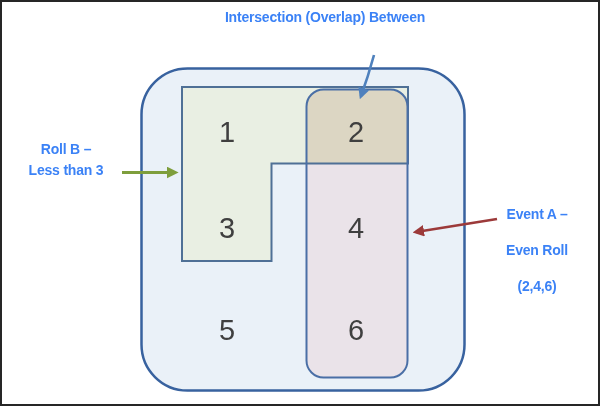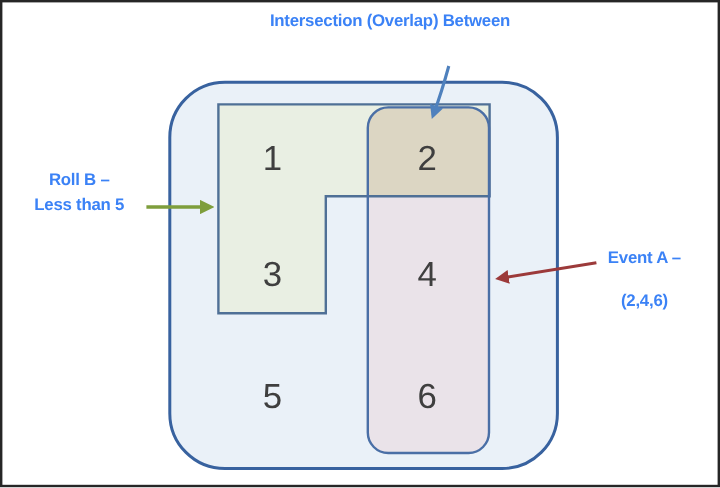--- a/index.html
+++ b/index.html
@@ -71,21 +71,22 @@
     <line x1="122" y1="172.5" x2="175" y2="172.5" stroke-width="3" marker-end="url(#head-green)" stroke="#7e9e3c"></line>
     <line x1="497" y1="219" x2="416" y2="232" stroke-width="2.6" marker-end="url(#head-red)" stroke="#9c3a3a"></line>
   </svg>
 
   <div class="caption title">
     <span class="cap-line">Intersection (Overlap) Between</span>
   </div>
 
   <div class="caption left-l">
     <span class="cap-line">Roll B –</span>
-    <span class="cap-line">Less than 5</span>
+    <span class="cap-line">Less than 3</span>
   </div>
 
   <div class="caption right-l">
     <span class="cap-line">Event A –</span>
+    <span class="cap-line">Even Roll</span>
     <span class="cap-line">(2,4,6)</span>
   </div>
 
 </div>
 
 </body></html>

